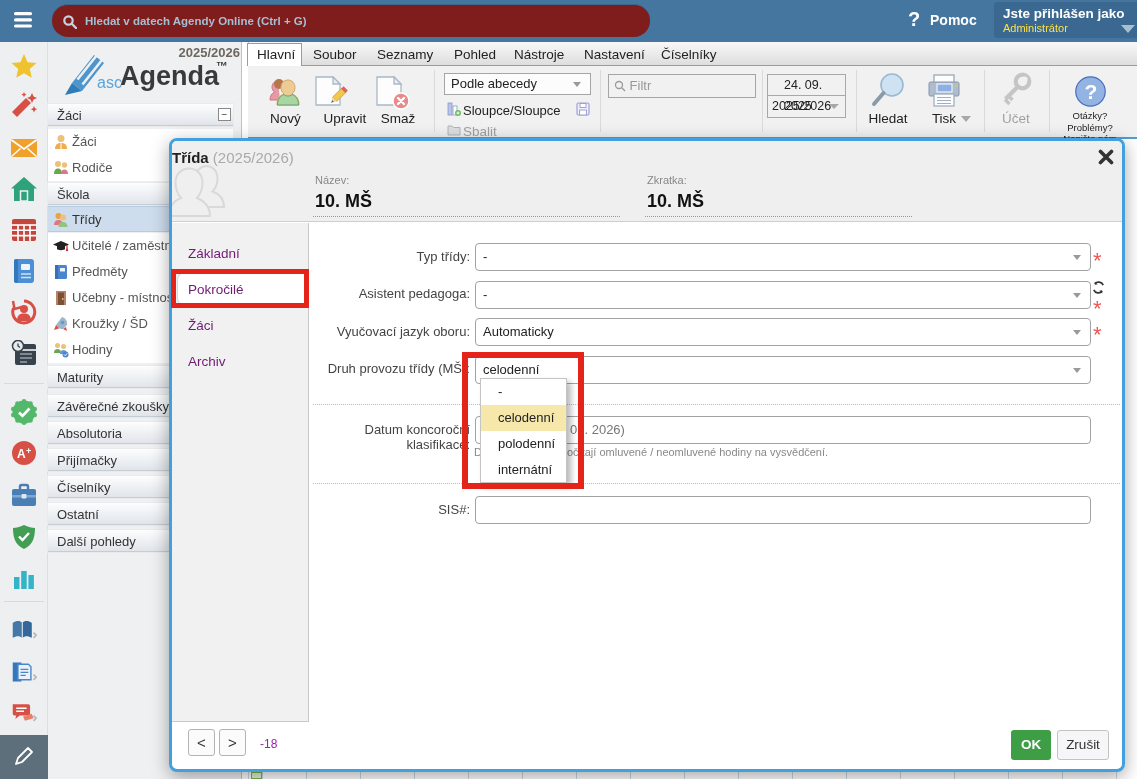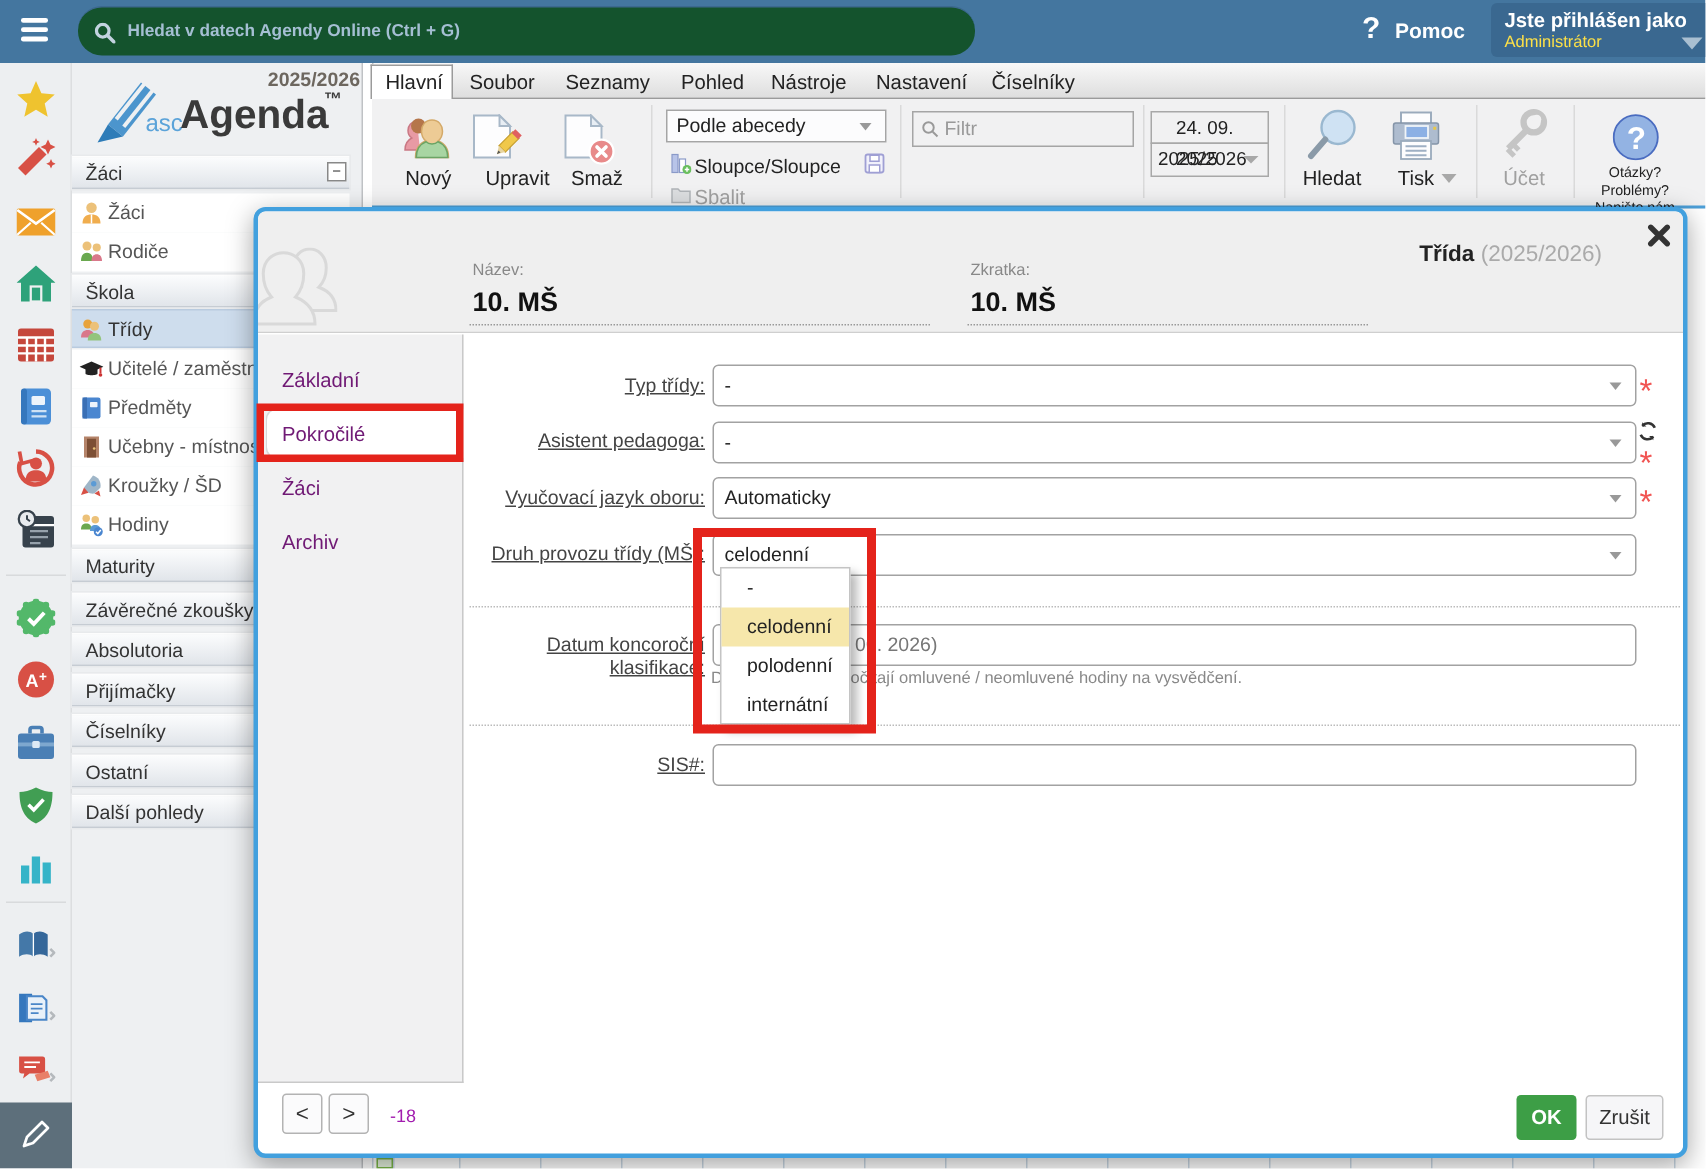--- a/index.html
+++ b/index.html
@@ -1,21 +1,21 @@
 <!DOCTYPE html>
 <html><head>
 <meta charset="utf-8">
 <style>
 * { margin:0; padding:0; box-sizing:border-box; }
 html,body { width:1137px; height:779px; overflow:hidden; }
 body { font-family:"Liberation Sans", sans-serif; position:relative; background:#fff; }
 .abs { position:absolute; }
 
 #topbar { left:0; top:0; width:1137px; height:42px; background:#44769f; }
-#search { left:52px; top:4px; width:598px; height:33px; background:#14532d; border-radius:16px; border-top:1px solid #3c688e; color:#a5bfd3; font-size:11.5px; font-weight:bold; line-height:32px; }
+#search { left:52px; top:4px; width:598px; height:33px; background:#7f1d1d; border-radius:16px; border-top:1px solid #3c688e; color:#a5bfd3; font-size:11.5px; font-weight:bold; line-height:32px; }
 #search .ph { position:absolute; left:33px; top:0; }
 #pomoc { left:908px; top:0px; width:90px; height:42px; color:#fff; }
 #userbox { left:994px; top:2px; width:143px; height:36px; background:#3a6890; border-radius:4px 0 0 4px; }
 #userbox .l1 { position:absolute; left:9px; top:4px; font-size:13.5px; font-weight:bold; color:#fff; }
 #userbox .l2 { position:absolute; left:9px; top:20px; font-size:11px; color:#fde047; }
 
 #sidebar { left:0; top:42px; width:48px; height:737px; background:#edeff1; border-right:1px solid #dcdee0; }
 .sep-h { position:absolute; left:4px; width:40px; border-top:1px solid #d8dadc; }
 #sidefoot { position:absolute; left:0; top:693px; width:48px; height:44px; background:#5d6f7b; }
 .sic { position:absolute; left:11px; width:26px; height:26px; }
@@ -35,35 +35,35 @@
 .tsep { position:absolute; top:4px; height:62px; border-left:1px solid #dadada; }
 .tlab { position:absolute; font-size:13.5px; color:#222; text-align:center; }
 .tlab.dis { color:#a0a0a0; }
 .tbox { position:absolute; background:#fcfcfd; border:1px solid #a5a5a5; font-size:13px; color:#222; }
 
 #bgtable { position:absolute; left:6px; top:97px; width:889px; height:640px; }
 .vln { position:absolute; top:632px; height:8px; border-left:1px solid #c9d7e3; }
 
 #modal { left:169px; top:138px; width:956px; height:634px; background:#fff; border:3px solid #42a0de; border-radius:8px; box-shadow:0 5px 18px rgba(0,0,0,0.35); }
 #mhdr { position:absolute; left:0; top:0; width:950px; height:81px; background:#efefef; border-radius:5px 5px 0 0; border-bottom:1px solid #cfcfcf; }
-#mtitle { position:absolute; left:0; top:20px; width:896px; text-align:right; font-size:15px; color:#222; }
+#mtitle { position:absolute; left:0; top:8px; width:896px; text-align:left; font-size:15px; color:#222; }
 #mtitle b { font-weight:bold; } #mtitle .gy { color:#aaa; }
 #mclose { position:absolute; left:926px; top:8px; width:16px; height:16px; }
 #mname1 { position:absolute; left:143px; top:33px; }
 #mname2 { position:absolute; left:475px; top:33px; }
 .flab { font-size:11px; color:#888; }
 .fval { font-size:18px; font-weight:bold; color:#111; margin-top:5px; }
 .dotl { position:absolute; border-top:1px dotted #999; }
 #mcount { position:absolute; right:10px; top:46px; text-align:right; font-size:12px; color:#9a9a9a; line-height:14px; }
 #tabcol { position:absolute; left:0; top:82px; width:137px; height:499px; background:#f1f1f2; border-right:1px solid #c9c9c9; border-bottom:1px solid #c9c9c9; }
 .vtab { position:absolute; left:16px; font-size:13.5px; color:#701a75; }
 #vactive { position:absolute; left:5px; top:131px; width:132px; height:34px; background:#fff; border:1px solid #d8d8d8; border-right:none; border-radius:8px 0 0 8px; }
 .redrect { position:absolute; border:5px solid #e4231b; }
 
-.rowlab { position:absolute; width:160px; left:138px; text-align:right; font-size:13px; color:#444;text-decoration:underline; }
+.rowlab { position:absolute; width:160px; left:138px; text-align:right; font-size:13px; color:#444; }
 .inp { position:absolute; left:303px; width:616px; height:28px; background:#fff; border:1px solid #a2a2a2; border-radius:4px; font-size:13px; color:#222; line-height:26px; padding-left:7px; }
 .inp .car { position:absolute; right:9px; top:11px; width:0; height:0; border-left:4px solid transparent; border-right:4px solid transparent; border-top:5px solid #999; }
 .ast { position:absolute; left:921px; color:#f15452; font-size:22px; }
 .dotsep { position:absolute; left:141px; width:807px; border-top:1px dotted #bbb; }
 #ddlist { position:absolute; left:308px; top:237px; width:87px; height:105px; background:#fff; border:1px solid #c4c4c4; box-shadow:4px 4px 6px rgba(0,0,0,0.28); }
 .ddrow { position:absolute; left:0; width:85px; height:26px; font-size:13px; color:#222; line-height:26px; padding-left:17px; }
 .ddsel { background:#f6e7ab; }
 #mfoot { position:absolute; left:0; top:581px; width:950px; height:43px; background:#fff; }
 .nbtn { position:absolute; top:6px; width:27px; height:27px; background:#fbfbfc; border:1px solid #b3b3b3; border-radius:3px; font-size:15px; color:#333; text-align:center; line-height:25px; }
 #okbtn { position:absolute; left:839px; top:8px; width:40px; height:30px; background:#3d9e46; border-radius:3px; color:#fff; font-size:13.5px; font-weight:bold; text-align:center; line-height:30px; }

